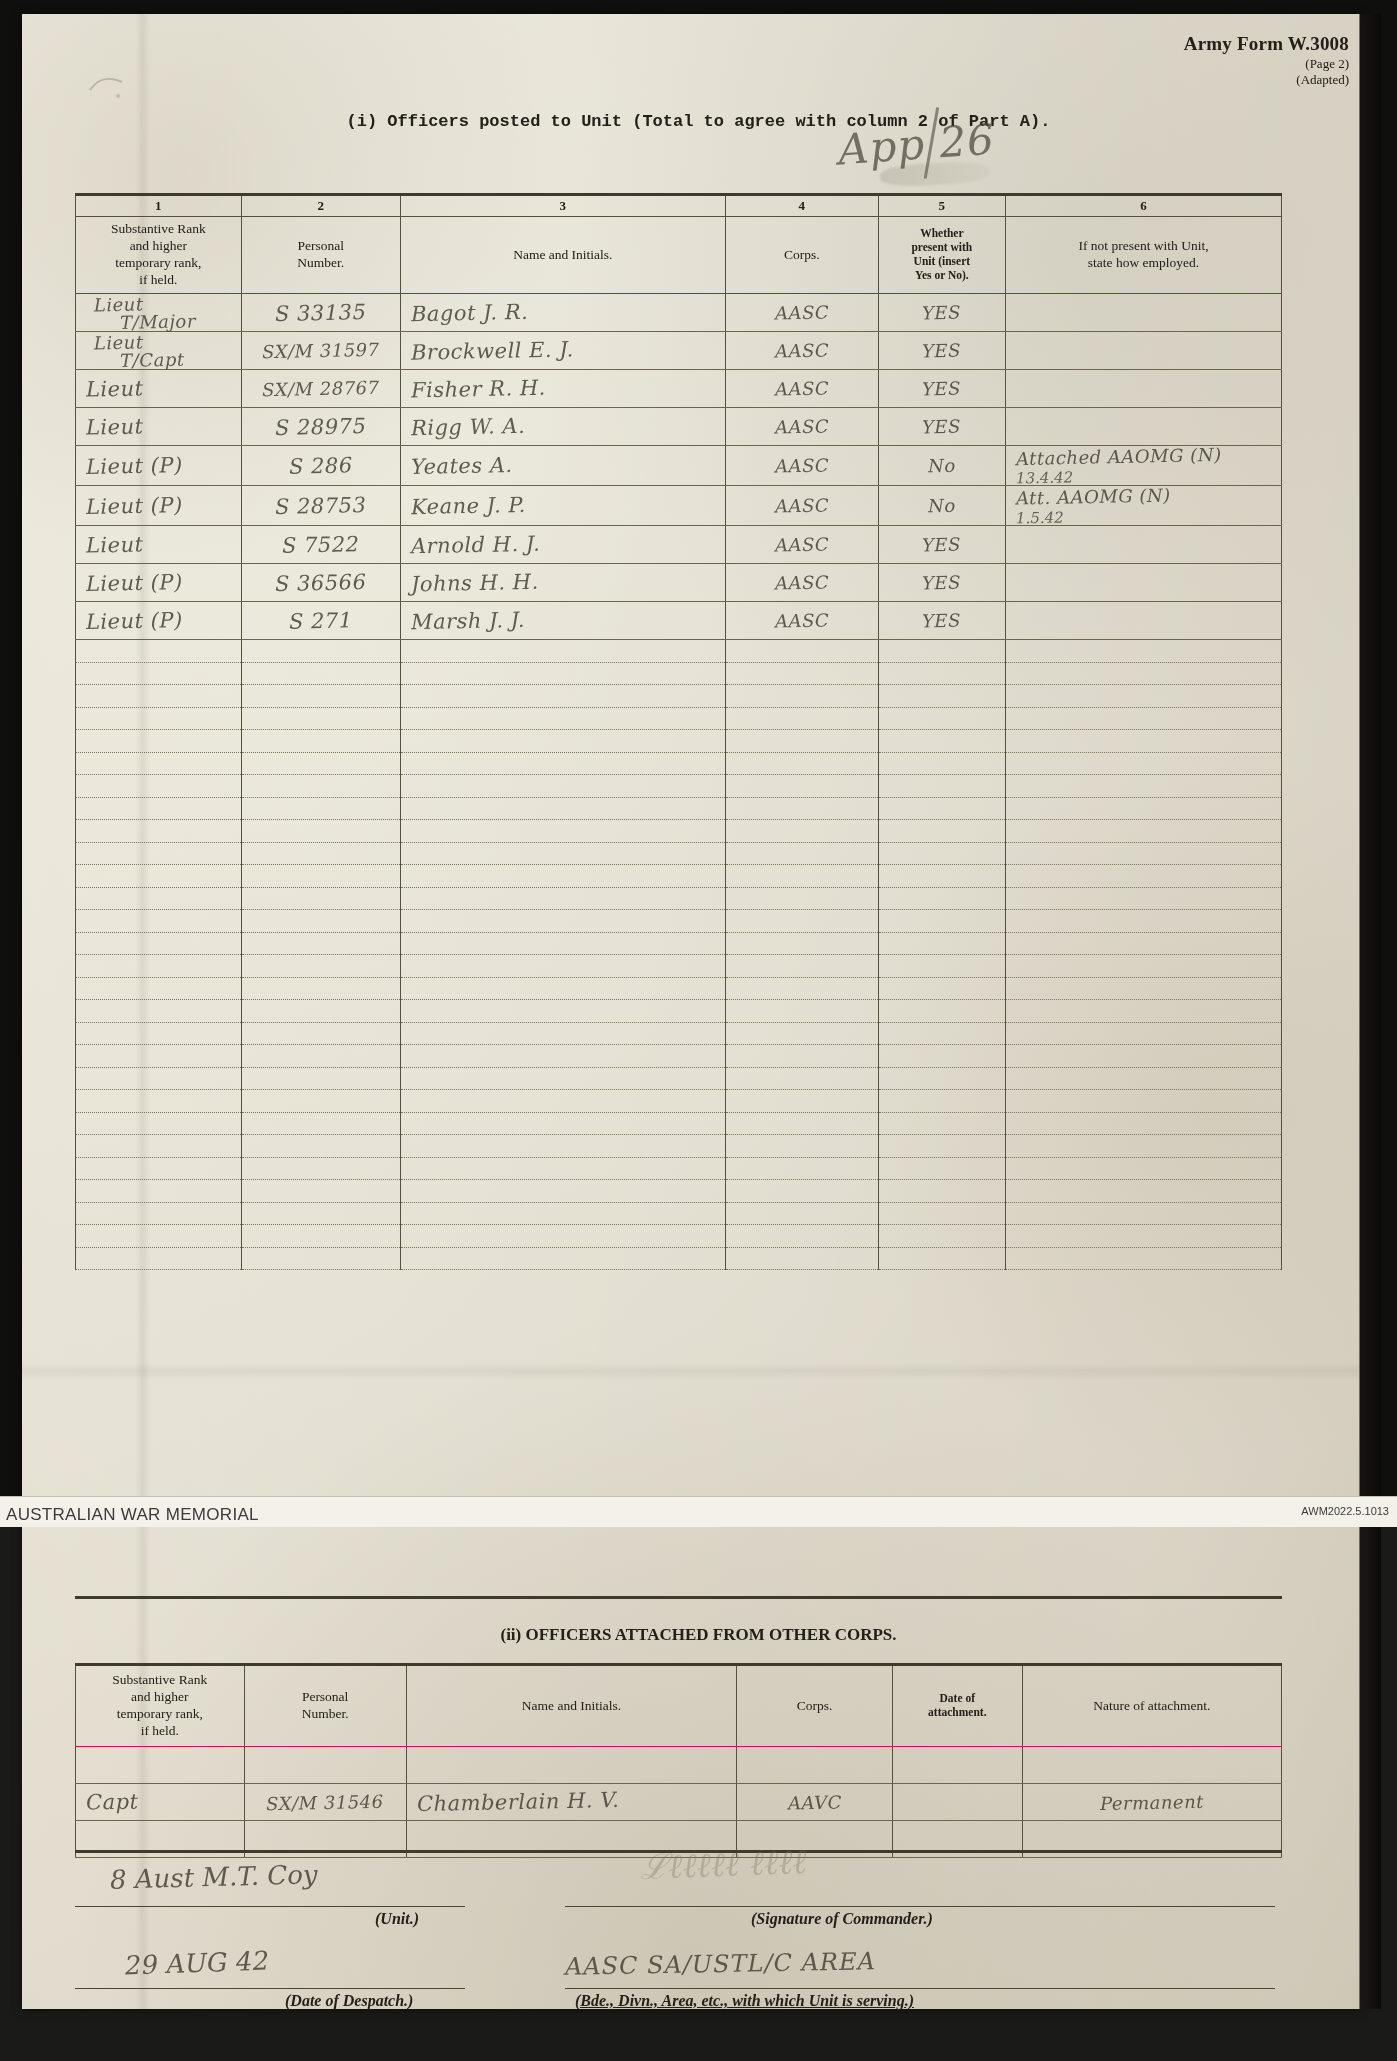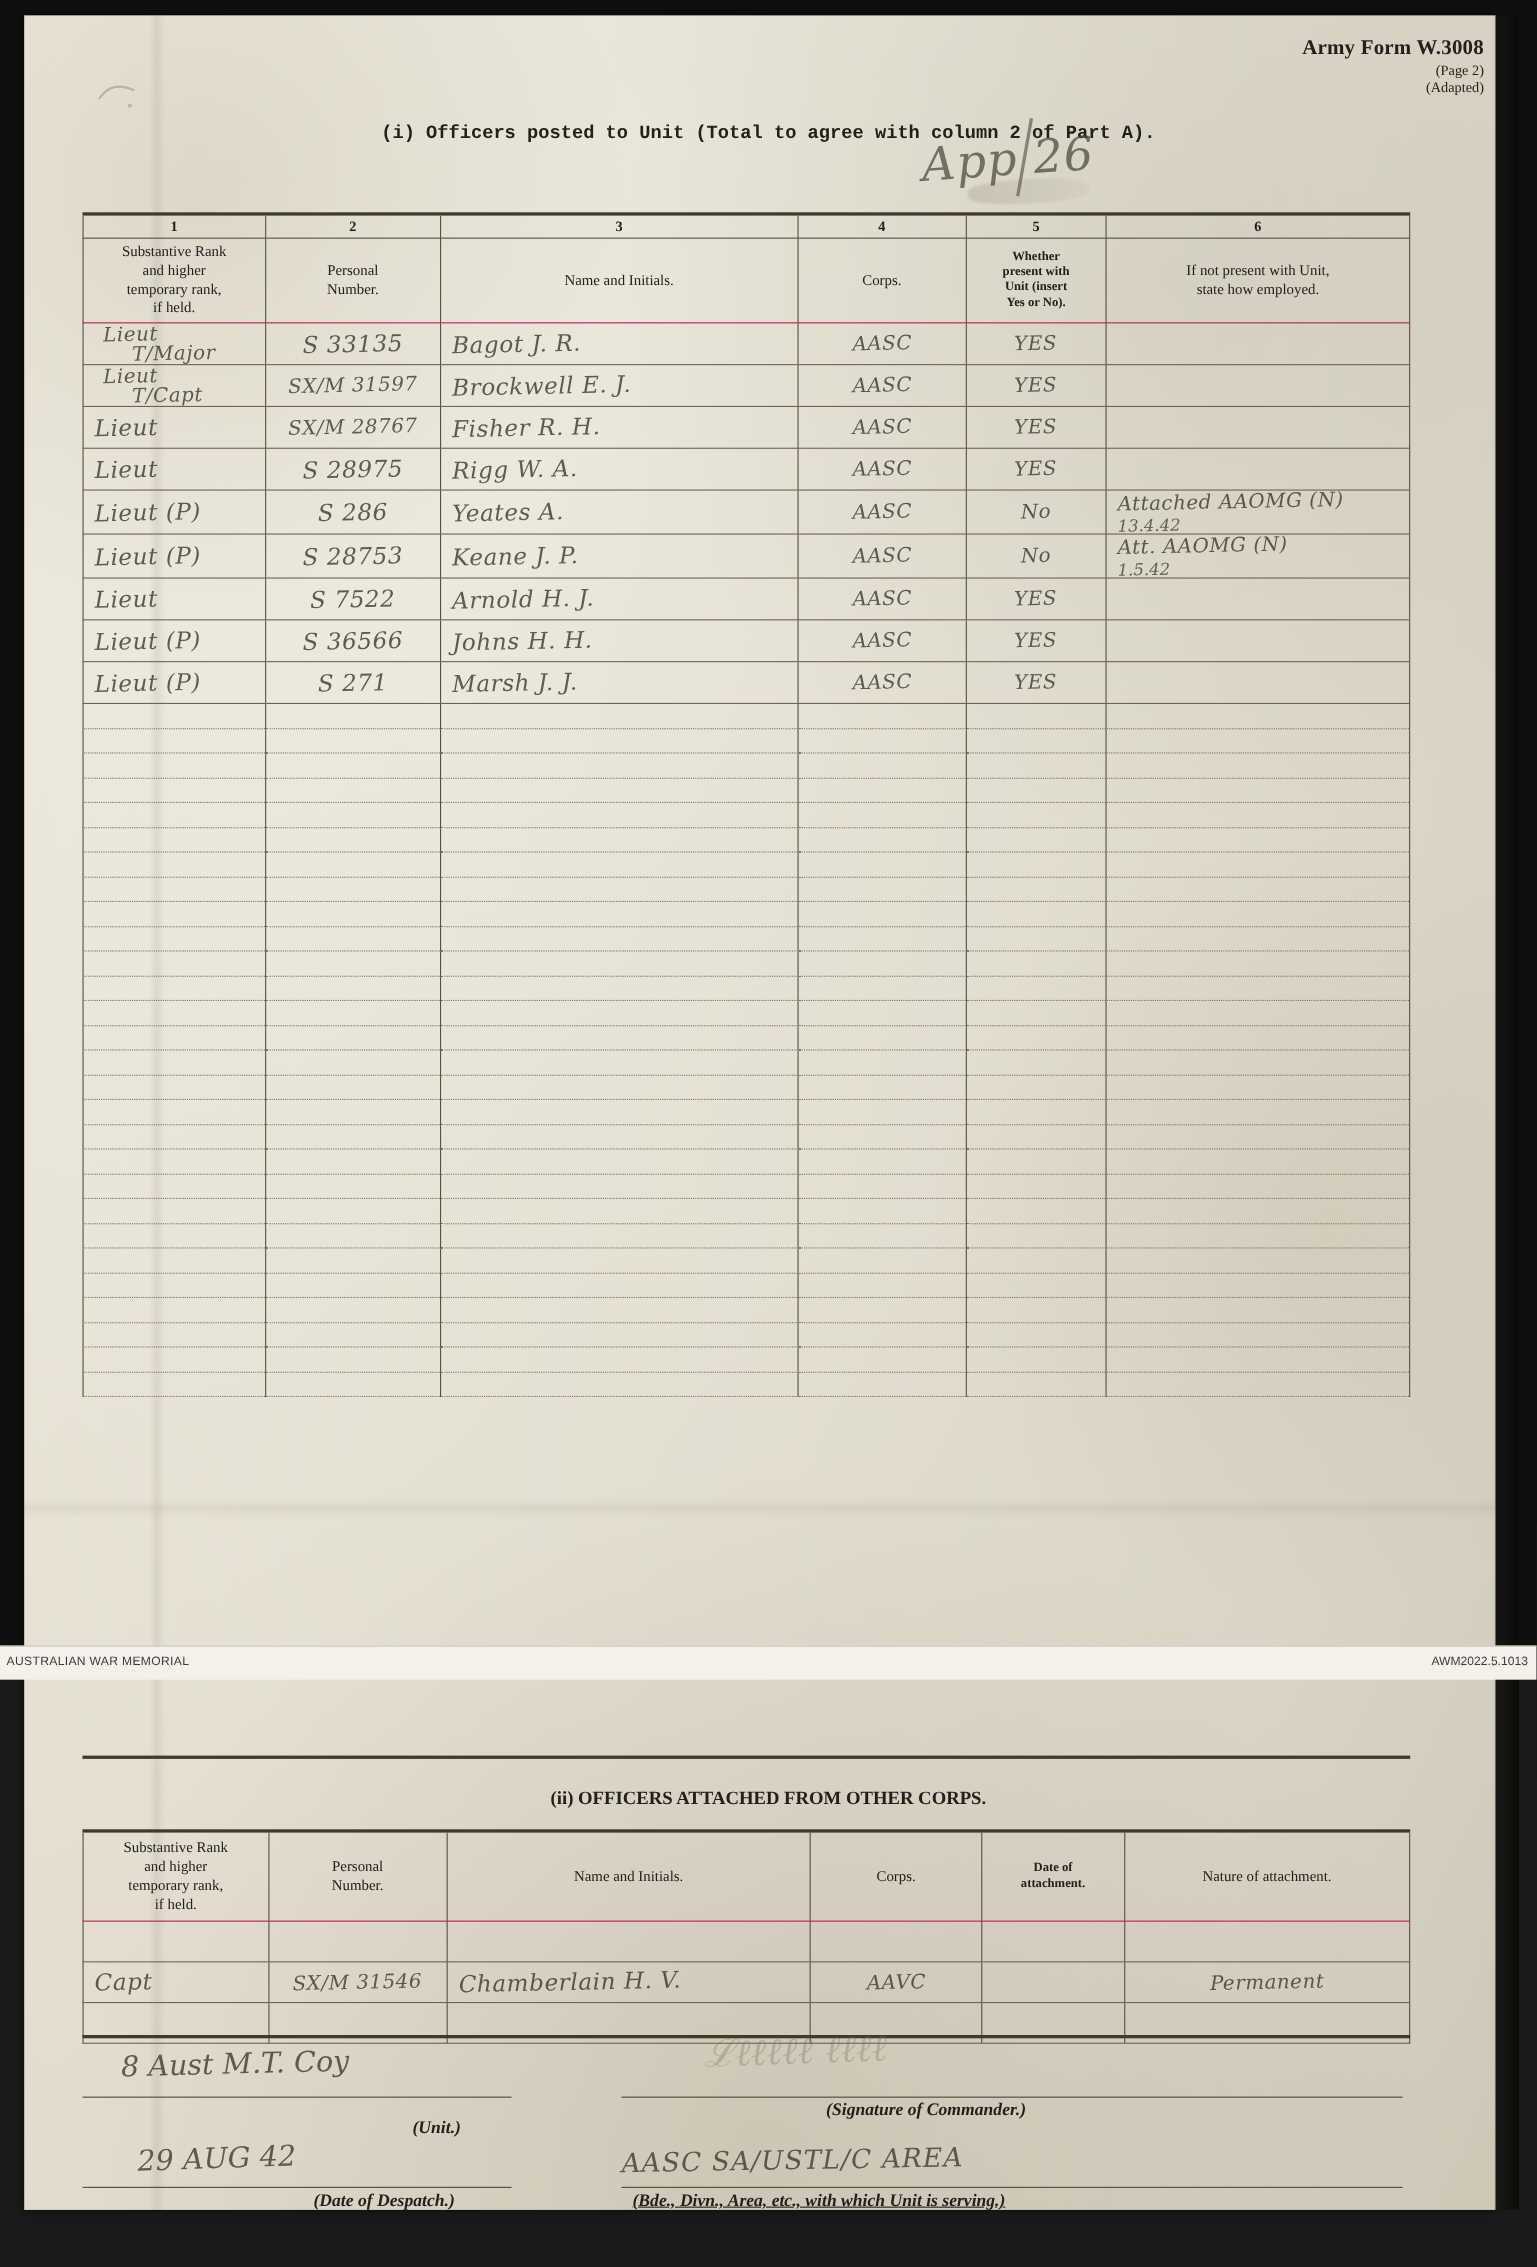--- a/index.html
+++ b/index.html
@@ -306,21 +306,21 @@
     width: 1397px;
     height: 30px;
     background: #f3f1ea;
     border-top: 1px solid #c8c4b6;
   }
   .bottombar .left {
     position: absolute;
     left: 6px;
     top: 8px;
     font-family: "Liberation Sans", sans-serif;
-    font-size: 11px;
+    font-size: 17px;
     color: #3b3b3b;
     letter-spacing: 0.3px;
   }
   .bottombar .right {
     position: absolute;
     right: 8px;
     top: 8px;
     font-family: "Liberation Sans", sans-serif;
     font-size: 11px;
     color: #3b3b3b;
@@ -773,21 +773,21 @@
     </tbody>
       </table>
     <div class="heavy" style="top:1850px;"></div>
 
     <div class="ghost">ℒℓℓℓℓℓ ℓℓℓℓ</div>
 
     <div class="footer">
 
       <div class="fhand" style="left:35px; top:4px; font-size:26px; transform:rotate(-1.5deg);">8 Aust  M.T.  Coy</div>
       <div class="sigline" style="left:0px; top:48px; width:390px;"></div>
-      <div class="flabel" style="left:300px; top:52px;margin-top:16px;">(Unit.)</div>
+      <div class="flabel" style="left:300px; top:52px;">(Unit.)</div>
 
       <div class="sigline" style="left:490px; top:48px; width:710px;"></div>
       <div class="flabel" style="left:640px; top:52px;margin-left:36px;">(Signature of Commander.)</div>
 
       <div class="fhand" style="left:50px; top:90px; font-size:26px; transform:rotate(-2deg);">29 AUG 42</div>
       <div class="sigline" style="left:0px; top:130px; width:390px;"></div>
       <div class="flabel" style="left:210px; top:134px;">(Date of Despatch.)</div>
 
       <div class="fhand" style="left:490px; top:92px; font-size:24px; letter-spacing:1px; transform:rotate(-1deg);">AASC  SA/USTL/C AREA</div>
       <div class="sigline" style="left:490px; top:130px; width:710px;"></div>

